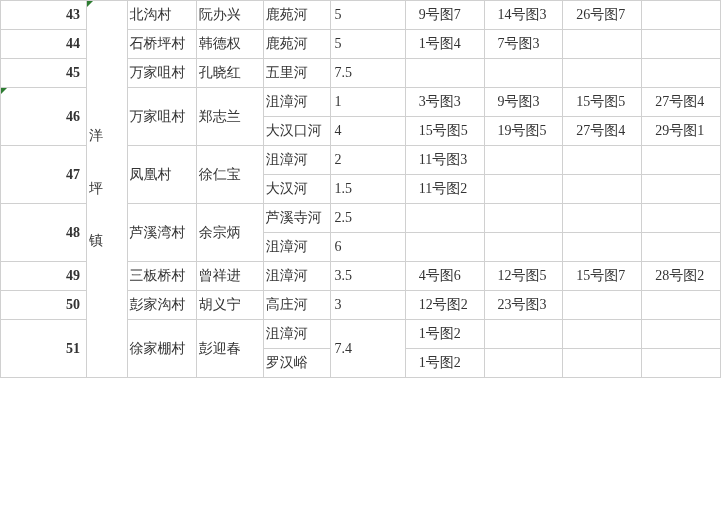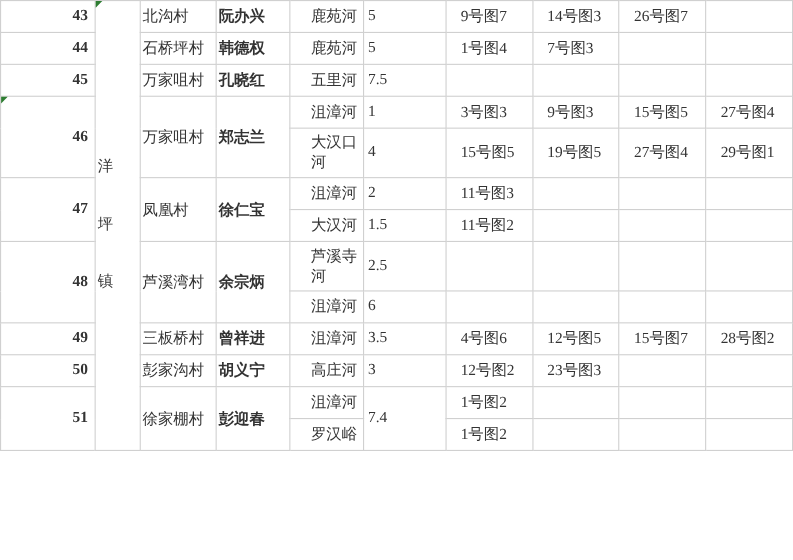--- a/index.html
+++ b/index.html
@@ -19,22 +19,22 @@
     border: 1px solid #d0d0d0;
     padding: 4px 2px;
     vertical-align: middle;
     height: 20px;
     word-break: break-all;
     position: relative;
   }
   .col-idx { width: 72px; text-align: right; padding-right: 6px; font-weight: bold; }
   .col-town { width: 34px; text-align: left; padding-left: 2px; }
   .col-village { width: 58px; text-align: left; padding-left: 2px; }
-  .col-person { width: 56px; text-align: left; padding-left: 2px; font-weight: bold; }
-  .col-river { width: 56px; text-align: left; padding-left: 19px; }
+  .col-person { width: 56px; text-align: left; padding-left: 2px; }
+  .col-river { width: 56px; text-align: left; padding-left: 2px; }
   .col-val { width: 63px; text-align: left; padding-left: 4px; }
   .col-ref { width: 66px; text-align: left; padding-left: 13px; }
   .val-right { padding-right: 4px; }
   .tri {
     position: absolute;
     top: 0; left: 0;
     width: 0; height: 0;
     border-top: 6px solid #2e7d32;
     border-right: 6px solid transparent;
   }

